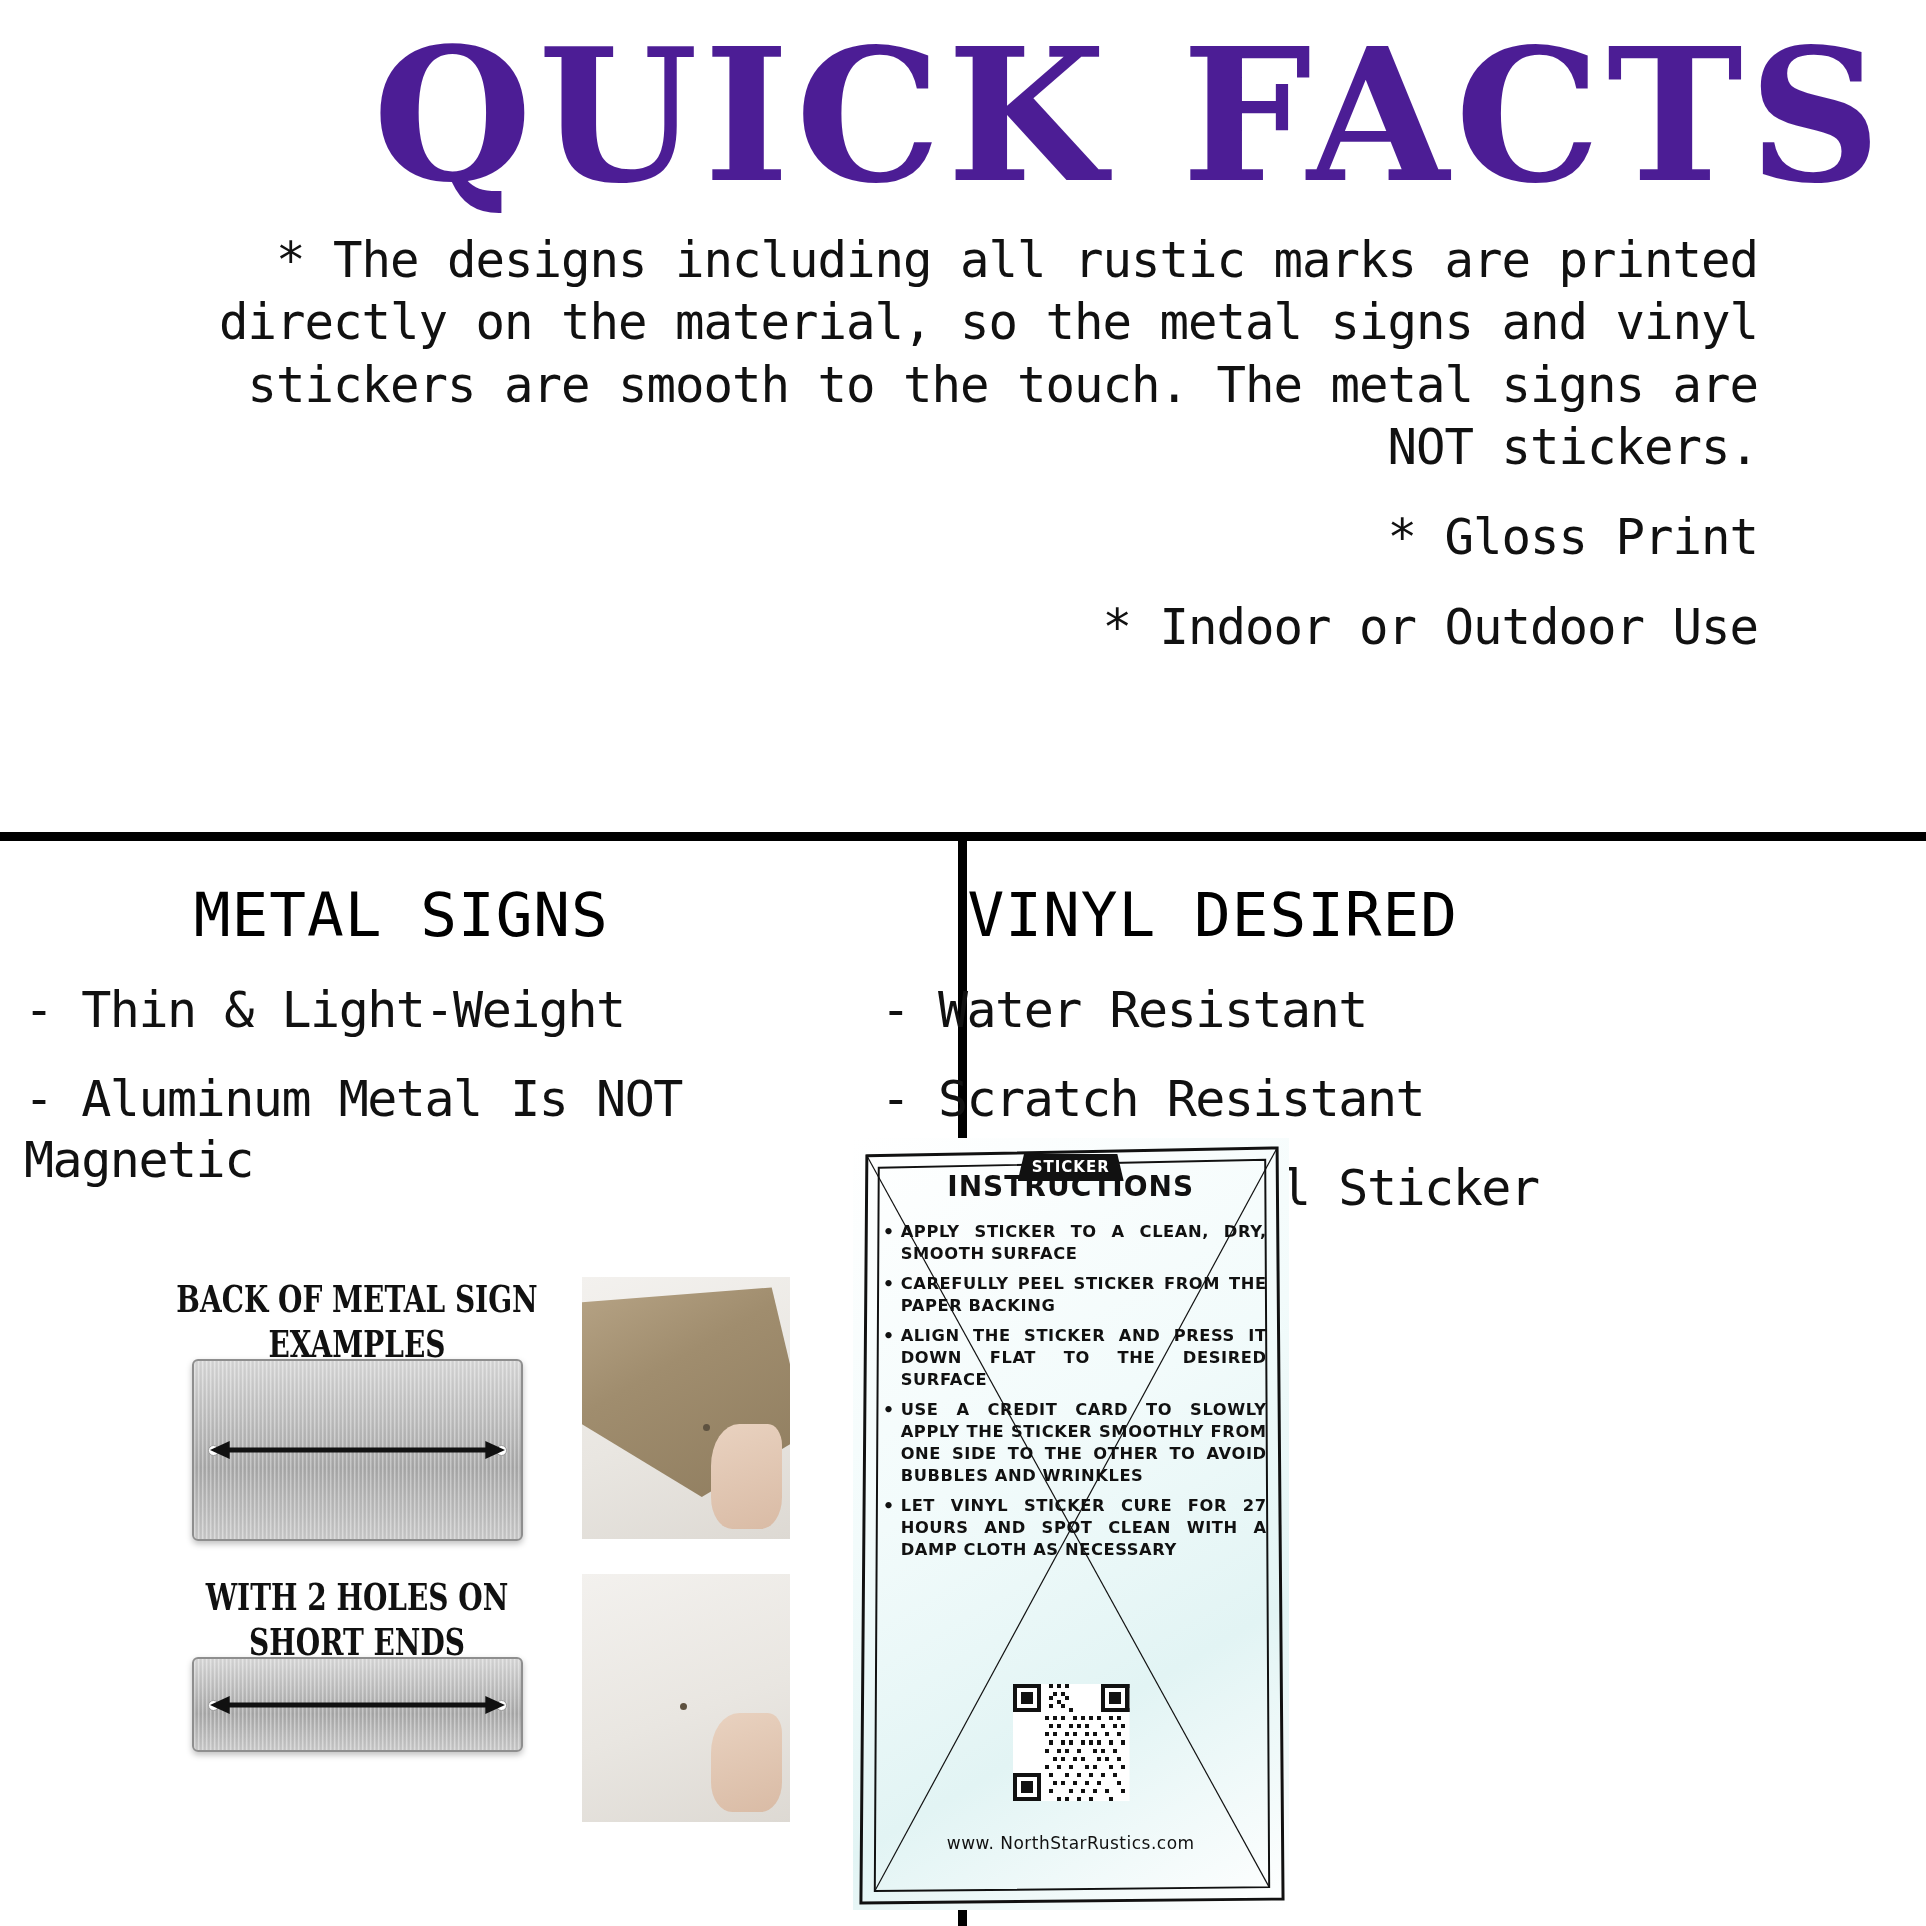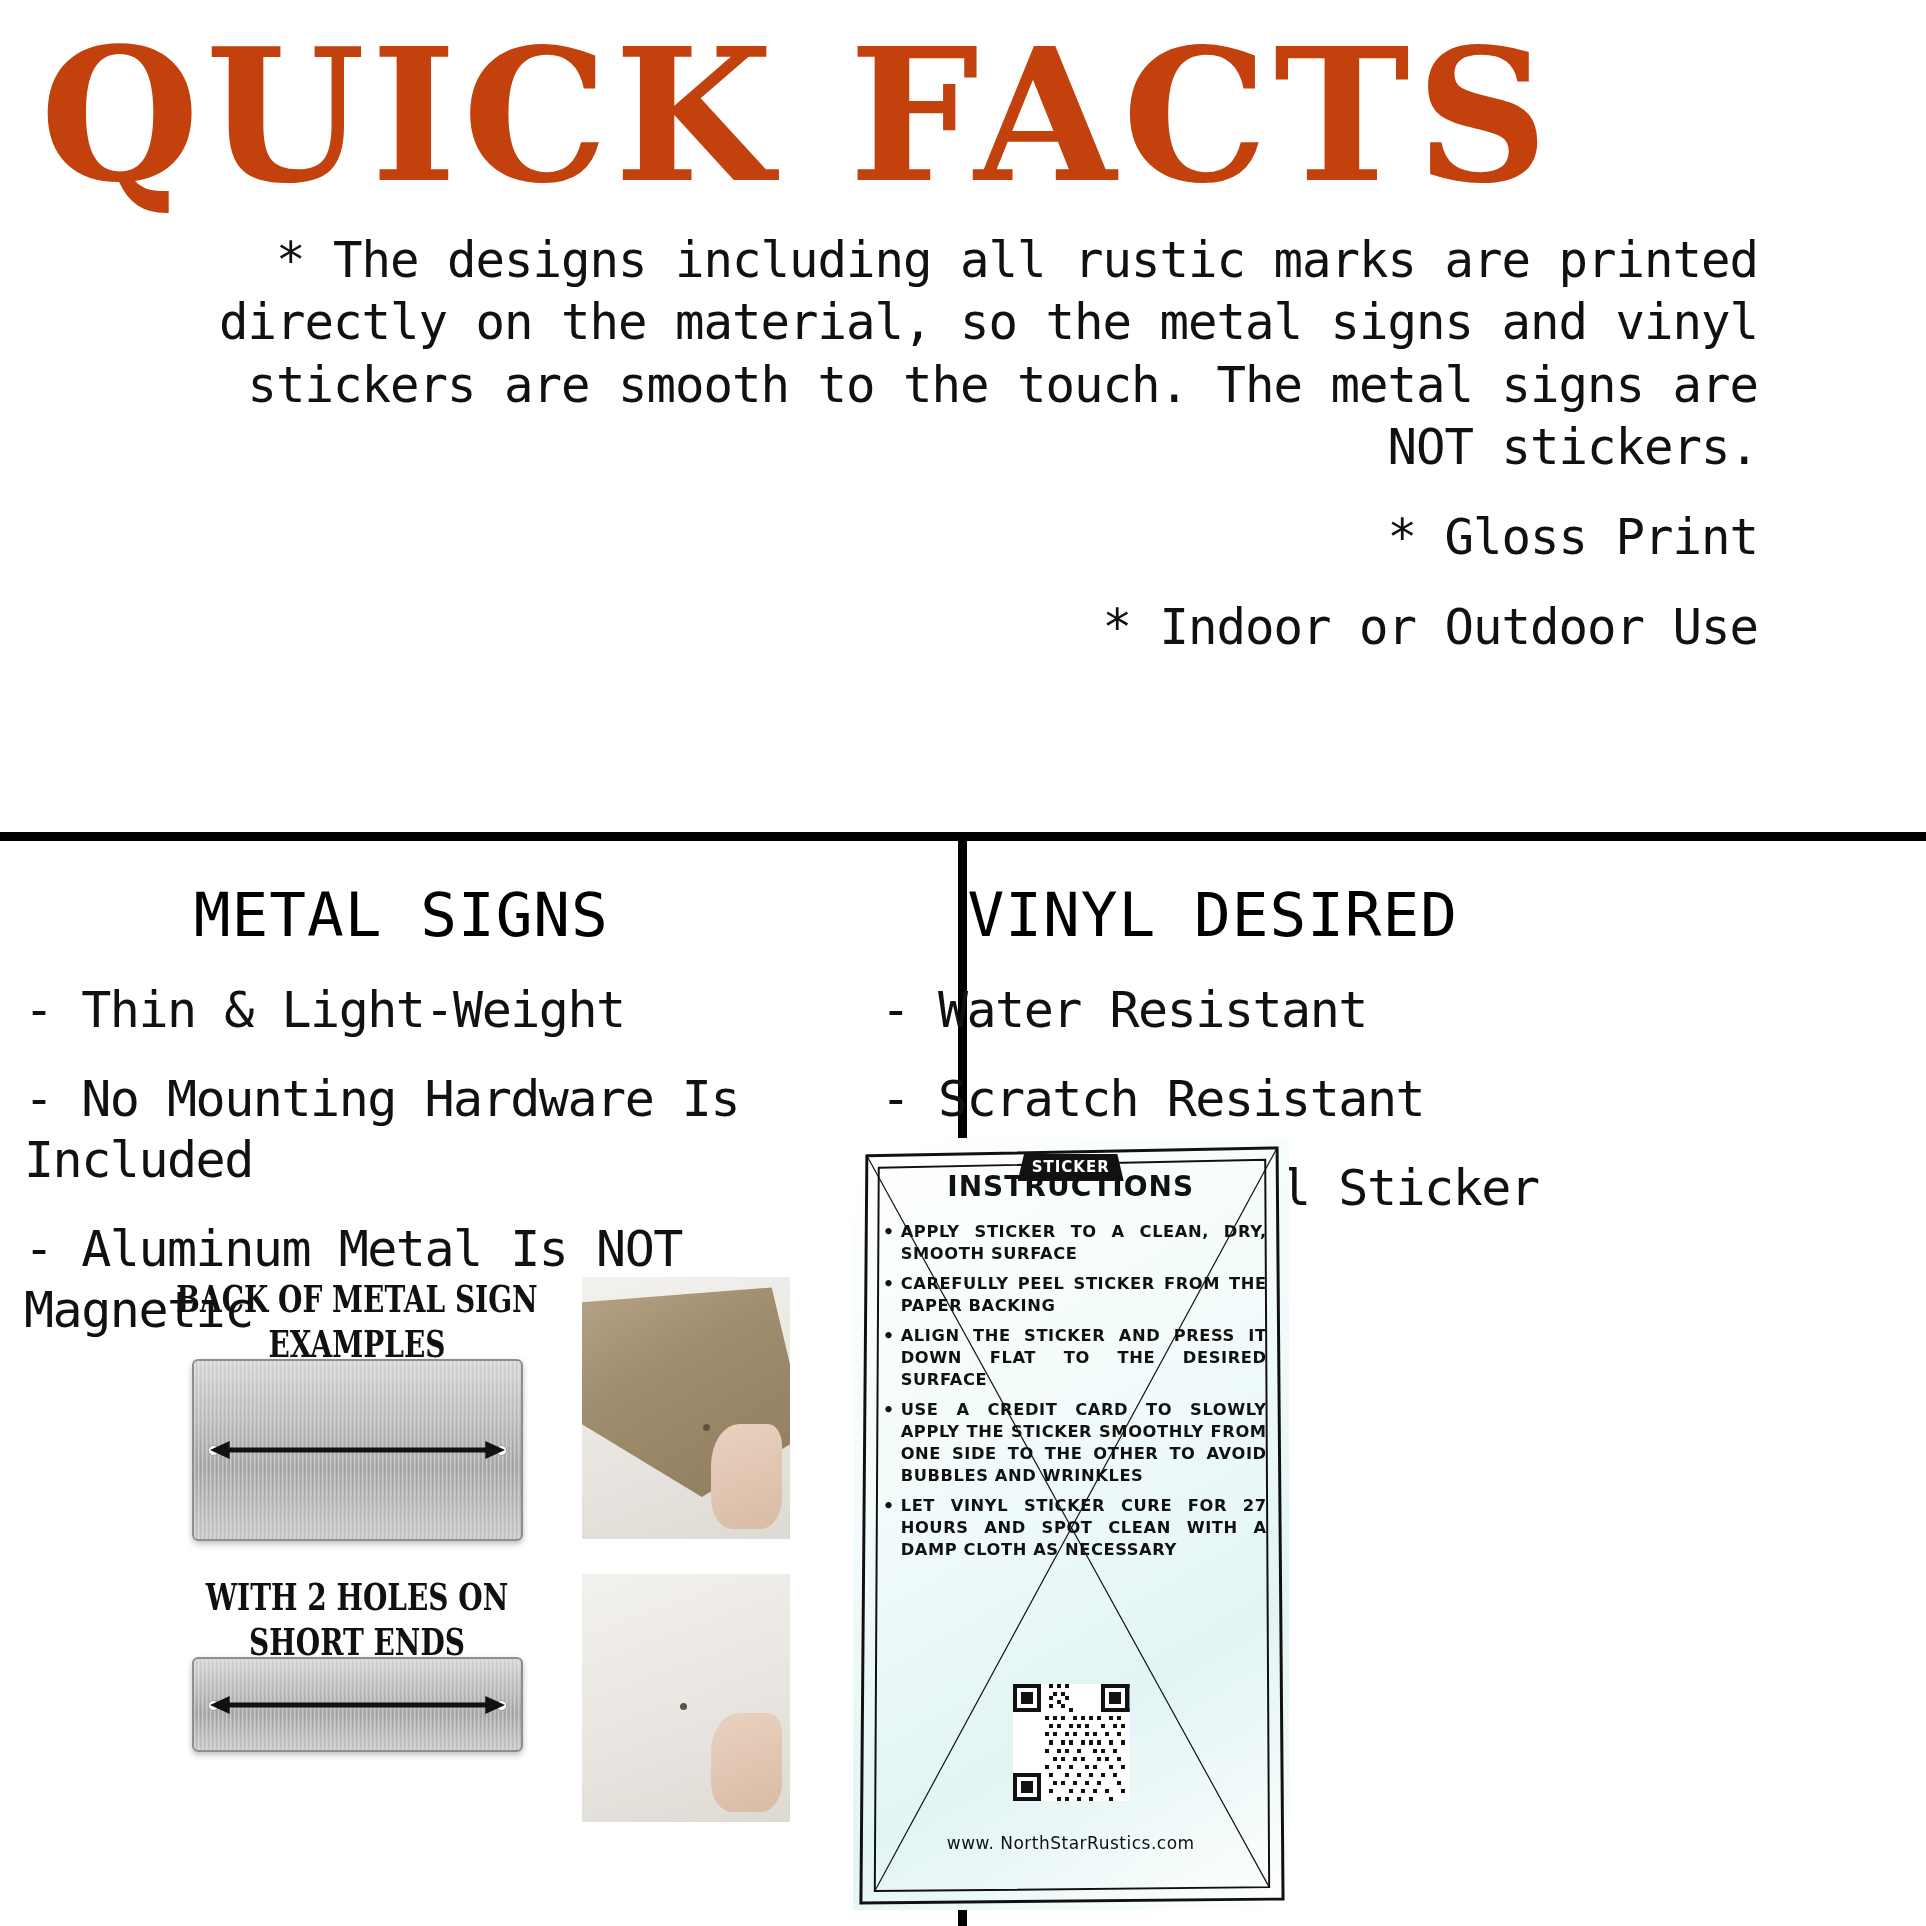--- a/index.html
+++ b/index.html
@@ -22,24 +22,24 @@
     box-sizing: border-box;
     height: 832px;
     position: relative;
   }
 
   .main-title {
     font-family: "DejaVu Serif", serif;
     font-weight: bold;
     font-size: 183px;
     line-height: 1.05;
-    text-align: left;
+    text-align: right;
     letter-spacing: 6px;
     margin: 10px 0 18px 0;
-    color: #c2410c;
+    color: #4c1d95;
   }
 
   .fact-block {
     font-family: "DejaVu Sans Mono", monospace;
     font-size: 49px;
     line-height: 1.27;
     letter-spacing: -1px;
     padding: 0 129px 0 149px;
     color: #111;
   }
@@ -327,21 +327,20 @@
 </div>
 
 <div class="hline"></div>
 <div class="vline"></div>
 
 <div class="columns">
 
   <div class="col col-left">
     <div class="col-title">METAL SIGNS</div>
     <div class="col-item">- Thin &amp; Light-Weight</div>
-    <div class="col-item">- No Mounting Hardware Is Included</div>
     <div class="col-item">- Aluminum Metal Is NOT Magnetic</div>
 
     <div class="metal-figs">
 
       <div class="metal-left-col">
         <div class="fig-caption">BACK OF METAL SIGN EXAMPLES</div>
 
         <div class="plate big">
           <span class="hole l"></span>
           <span class="hole r"></span>

